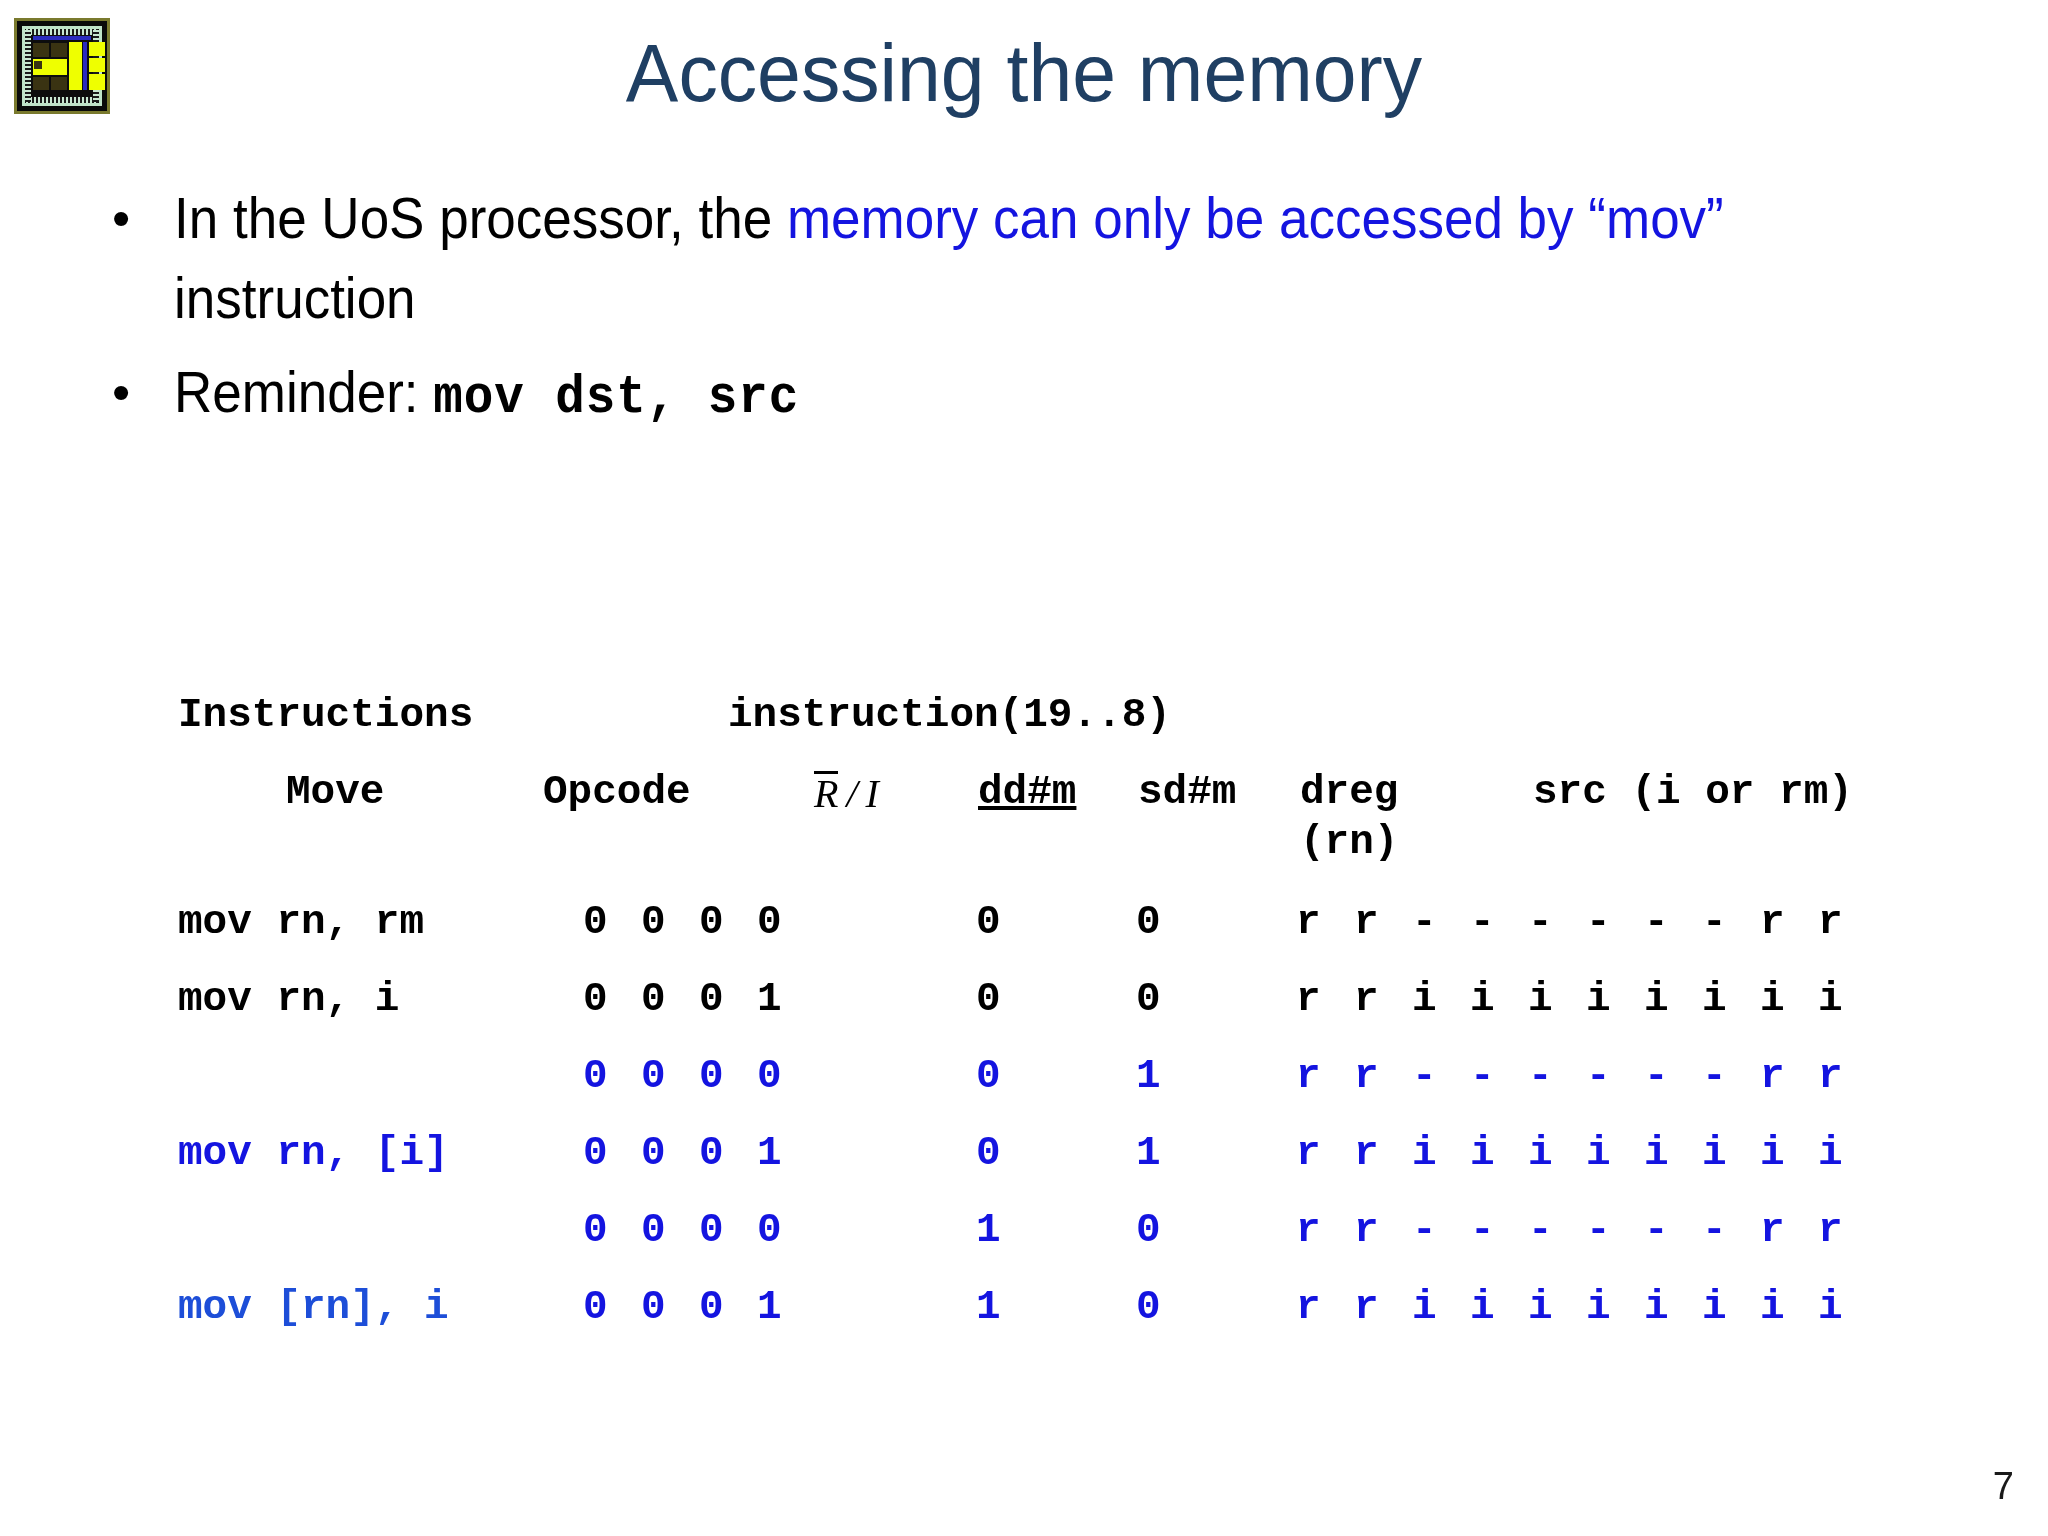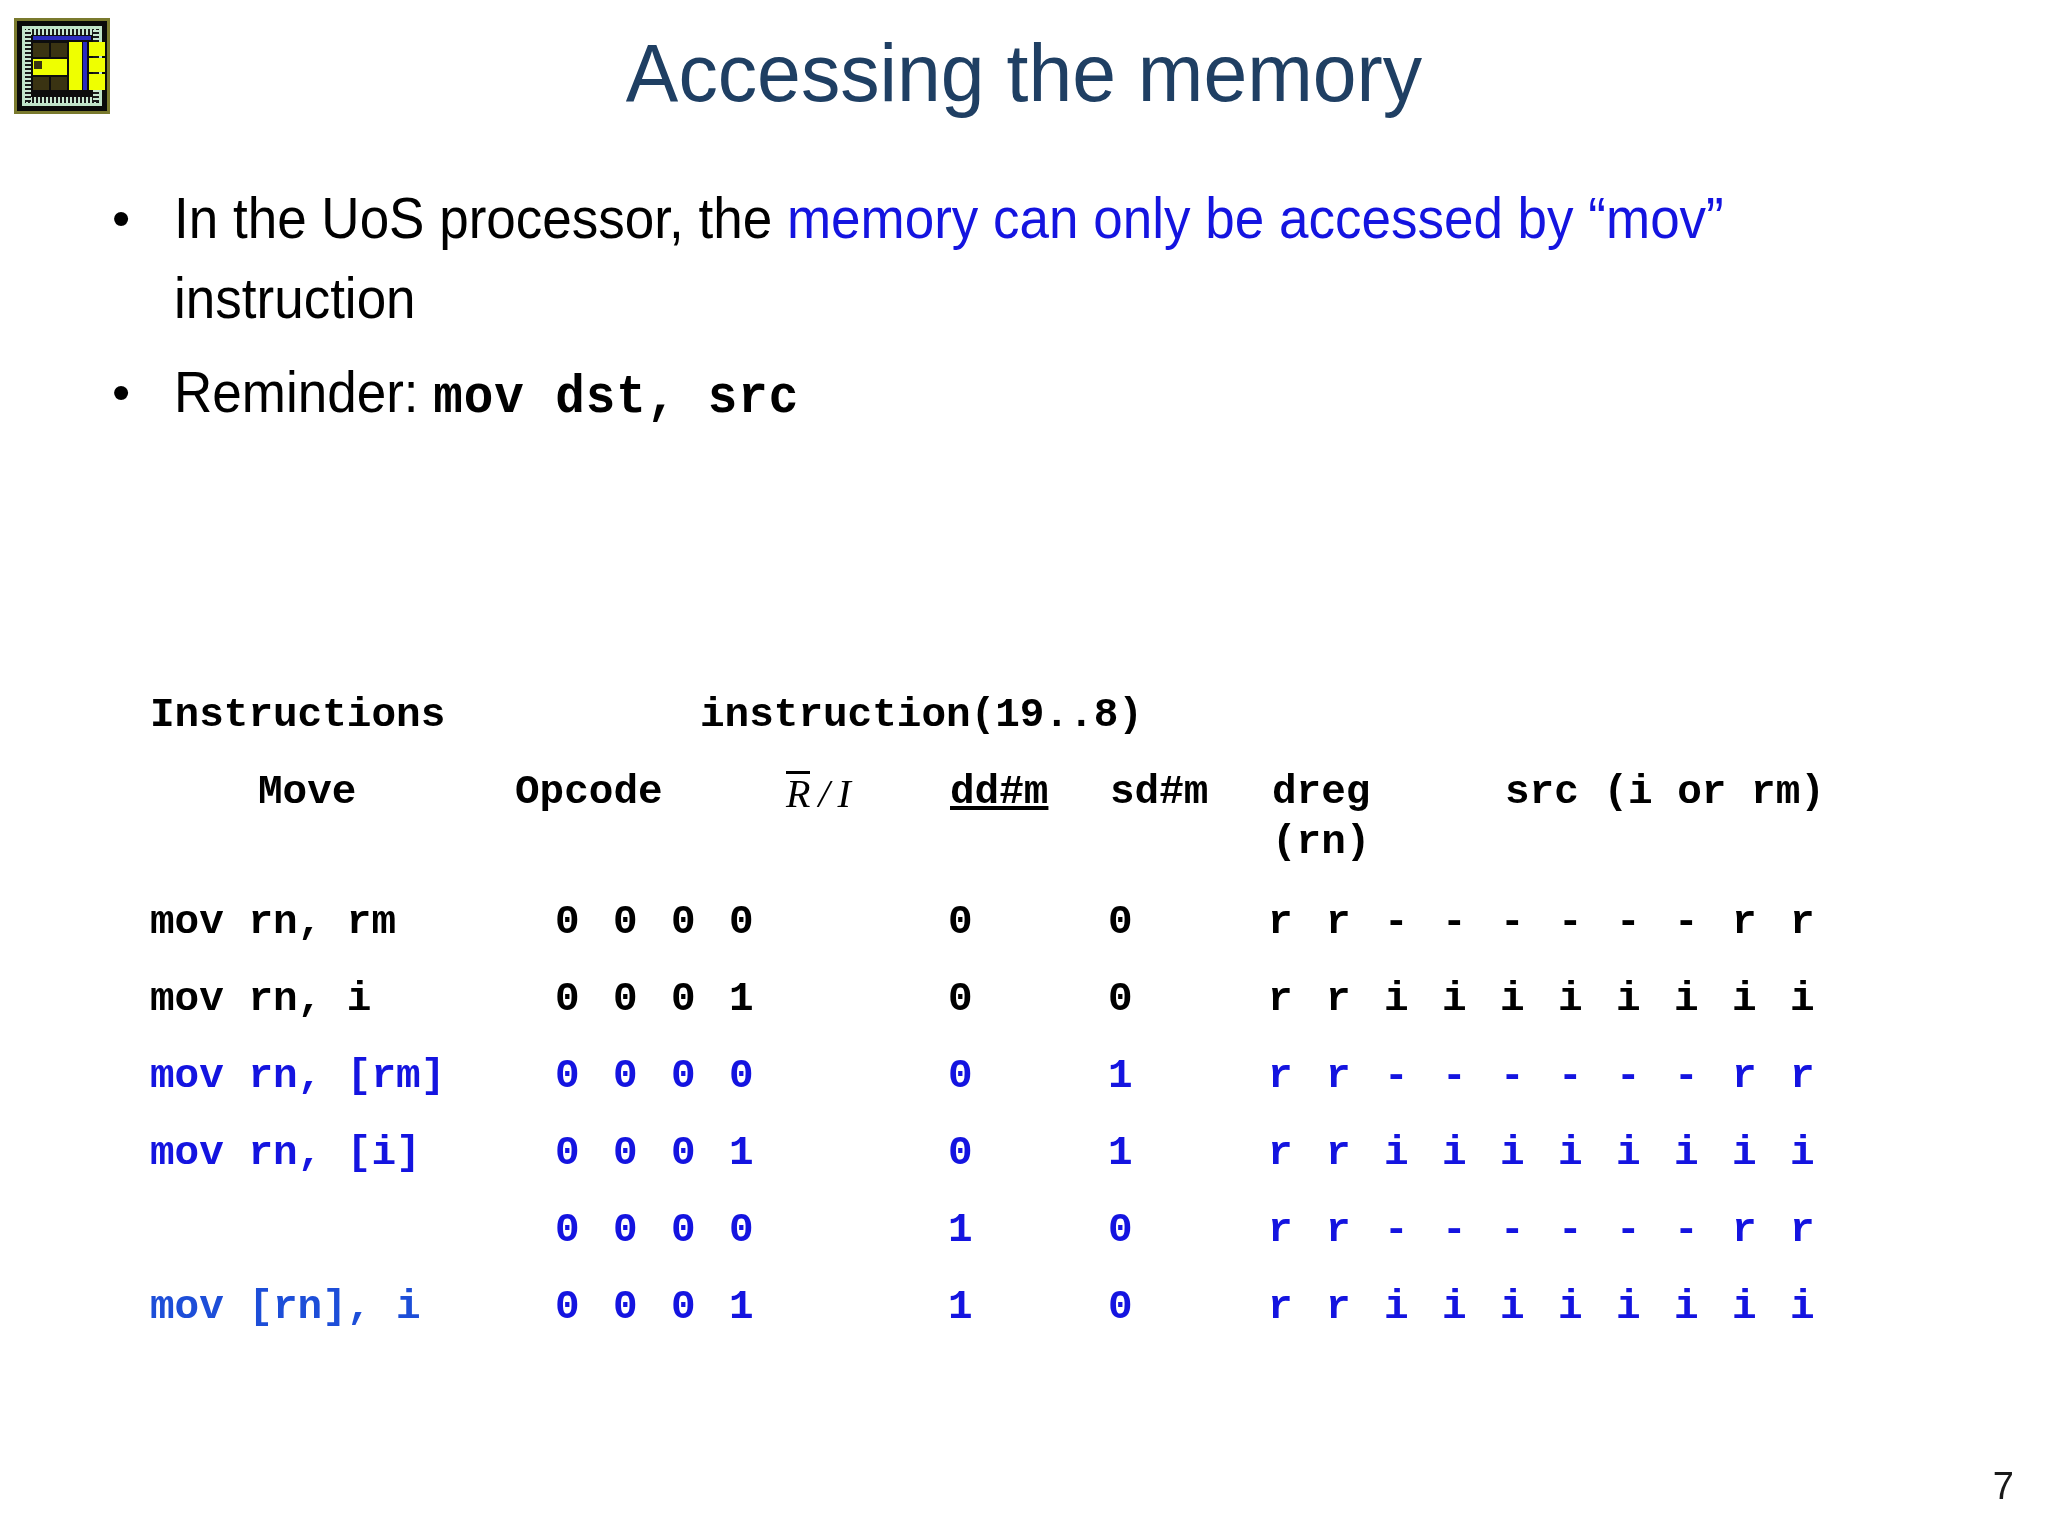--- a/index.html
+++ b/index.html
@@ -114,20 +114,21 @@
     position: absolute;
     left: 0;
     top: 690px;
     width: 2048px;
     font-family: "Liberation Mono", monospace;
     font-weight: bold;
   }
   .trow {
     position: relative;
     height: 77px;
+    margin-left: 28px;
   }
   .cell {
     position: absolute;
     font-family: "Liberation Mono", monospace;
     font-weight: bold;
     font-size: 41px;
     line-height: 50px;
     white-space: pre;
     color: #000;
   }
@@ -246,21 +247,20 @@
         <div class="cell" style="left: 1384px; top: 0px; color: rgb(0, 0, 0);">i</div>
         <div class="cell" style="left: 1442px; top: 0px; color: rgb(0, 0, 0);">i</div>
         <div class="cell" style="left: 1500px; top: 0px; color: rgb(0, 0, 0);">i</div>
         <div class="cell" style="left: 1558px; top: 0px; color: rgb(0, 0, 0);">i</div>
         <div class="cell" style="left: 1616px; top: 0px; color: rgb(0, 0, 0);">i</div>
         <div class="cell" style="left: 1674px; top: 0px; color: rgb(0, 0, 0);">i</div>
         <div class="cell" style="left: 1732px; top: 0px; color: rgb(0, 0, 0);">i</div>
         <div class="cell" style="left: 1790px; top: 0px; color: rgb(0, 0, 0);">i</div>
       </div>
       <div class="trow" style="color: rgb(20, 20, 224); height: 77px;">
-        <div class="cell" style="left: 150px; top: 0px; color: rgb(20, 20, 224);">mov rn, [rm]</div>
         <div class="cell" style="left: 555px; top: 0px; color: rgb(20, 20, 224);">0</div>
         <div class="cell" style="left: 613px; top: 0px; color: rgb(20, 20, 224);">0</div>
         <div class="cell" style="left: 671px; top: 0px; color: rgb(20, 20, 224);">0</div>
         <div class="cell" style="left: 729px; top: 0px; color: rgb(20, 20, 224);">0</div>
         <div class="cell" style="left: 948px; top: 0px; color: rgb(20, 20, 224);">0</div>
         <div class="cell" style="left: 1108px; top: 0px; color: rgb(20, 20, 224);">1</div>
         <div class="cell" style="left: 1268px; top: 0px; color: rgb(20, 20, 224);">r</div>
         <div class="cell" style="left: 1326px; top: 0px; color: rgb(20, 20, 224);">r</div>
         <div class="cell" style="left: 1384px; top: 0px; color: rgb(20, 20, 224);">-</div>
         <div class="cell" style="left: 1442px; top: 0px; color: rgb(20, 20, 224);">-</div>

